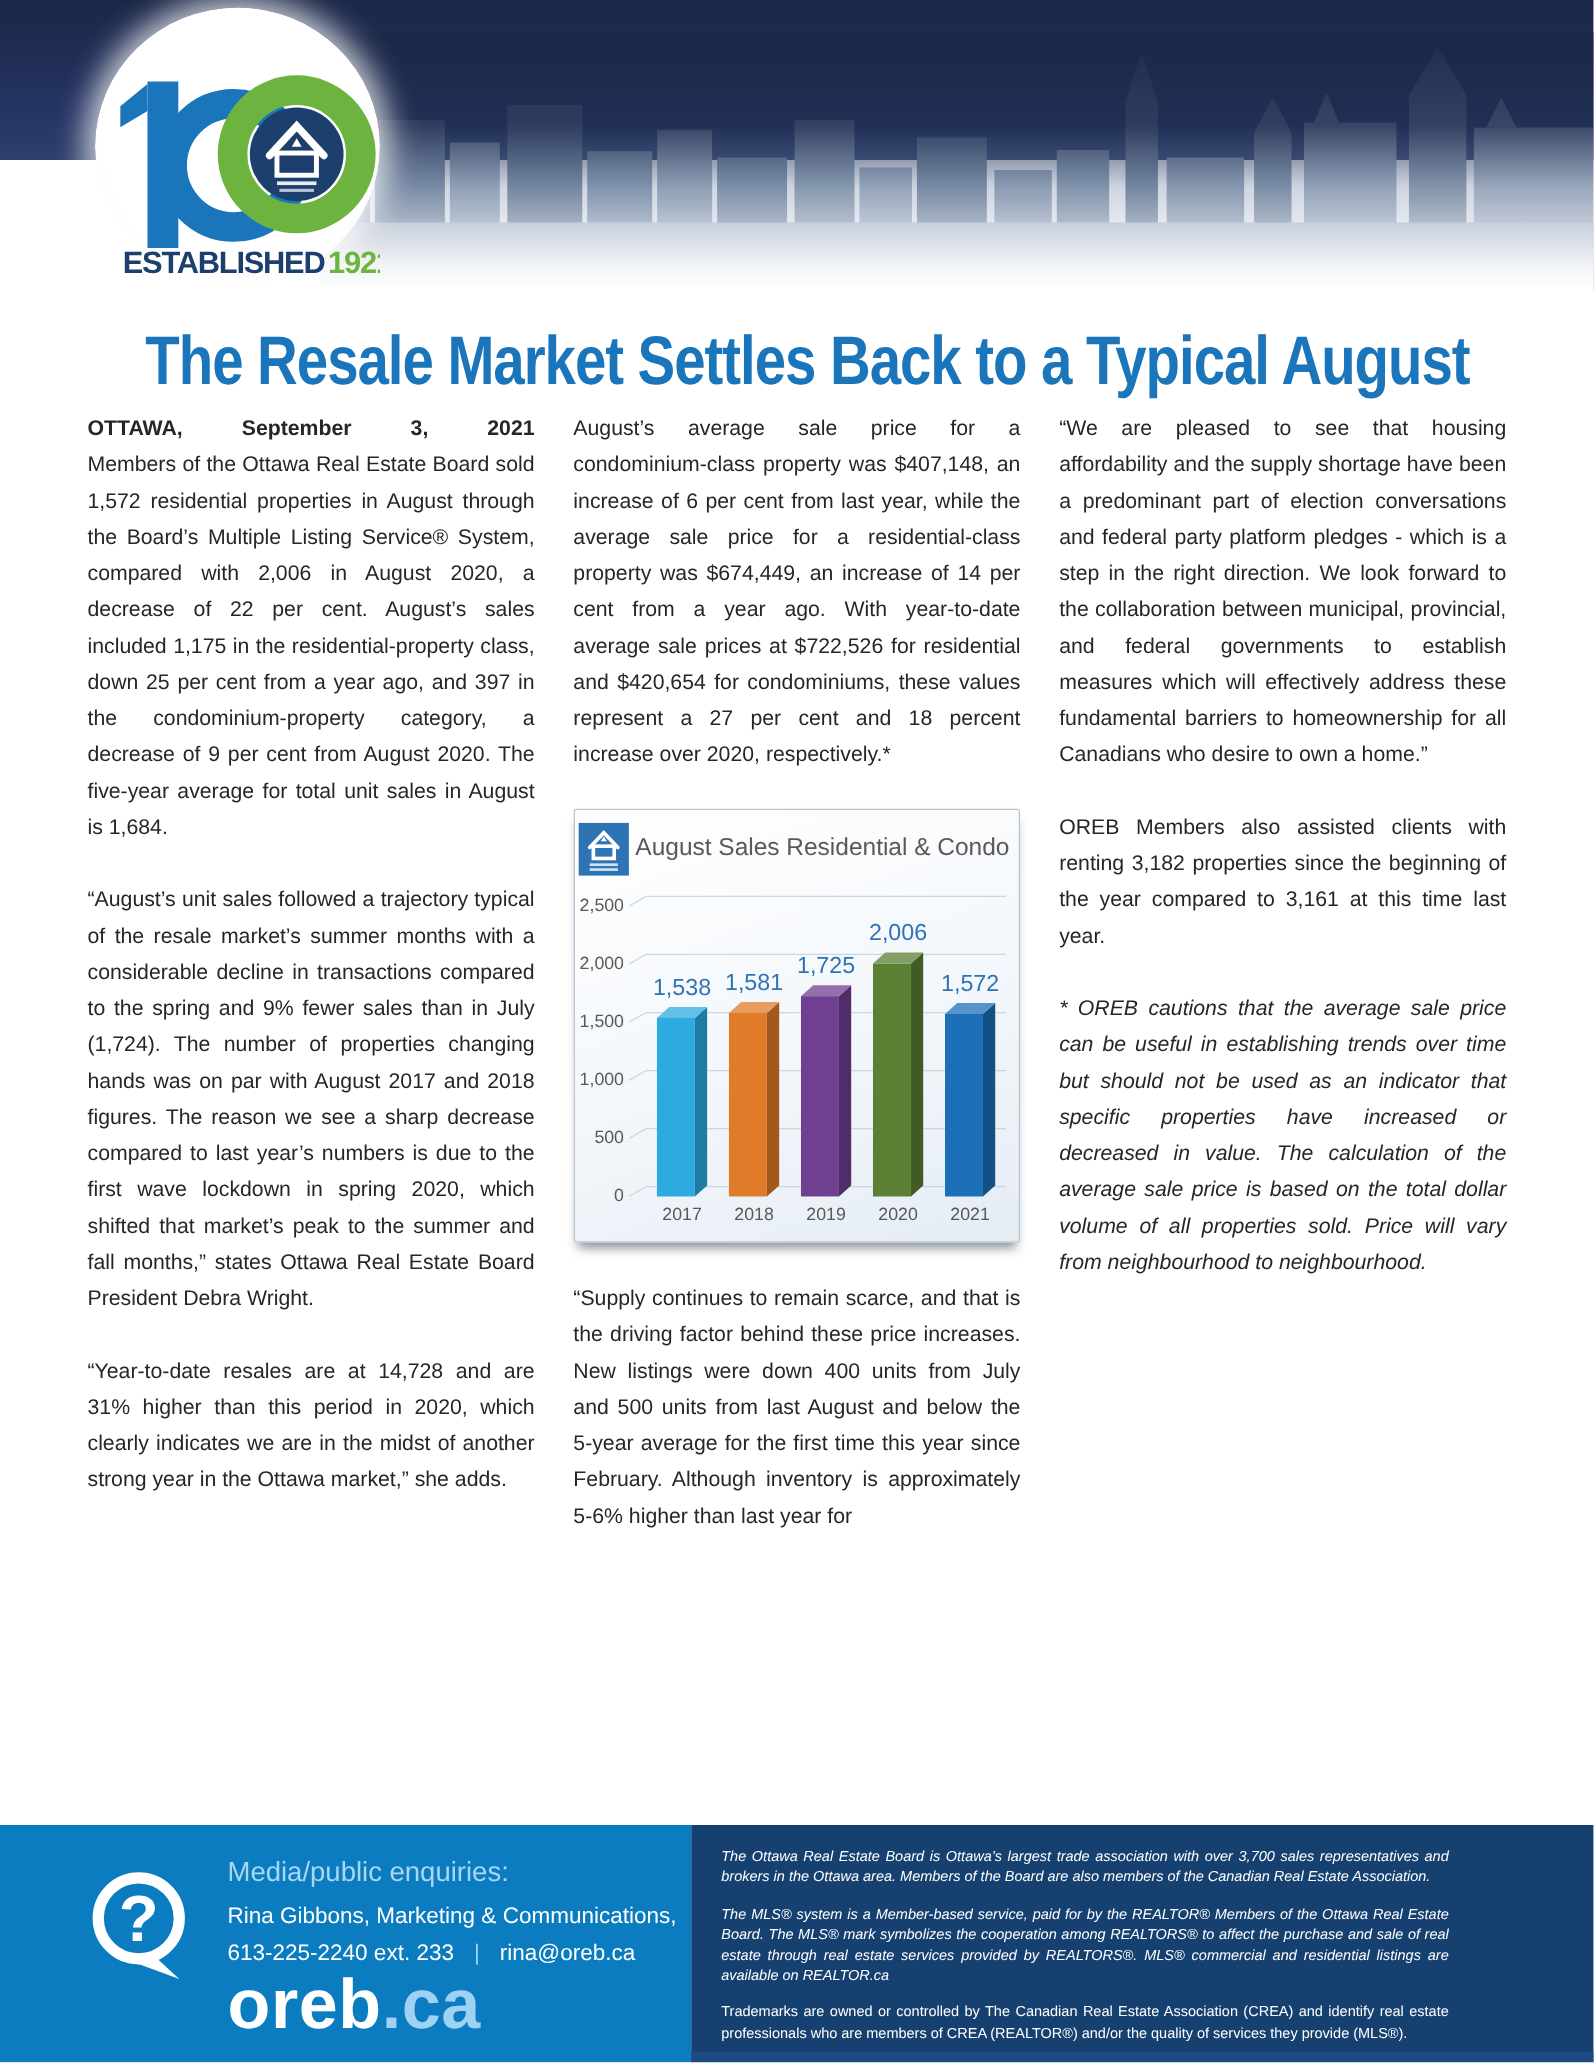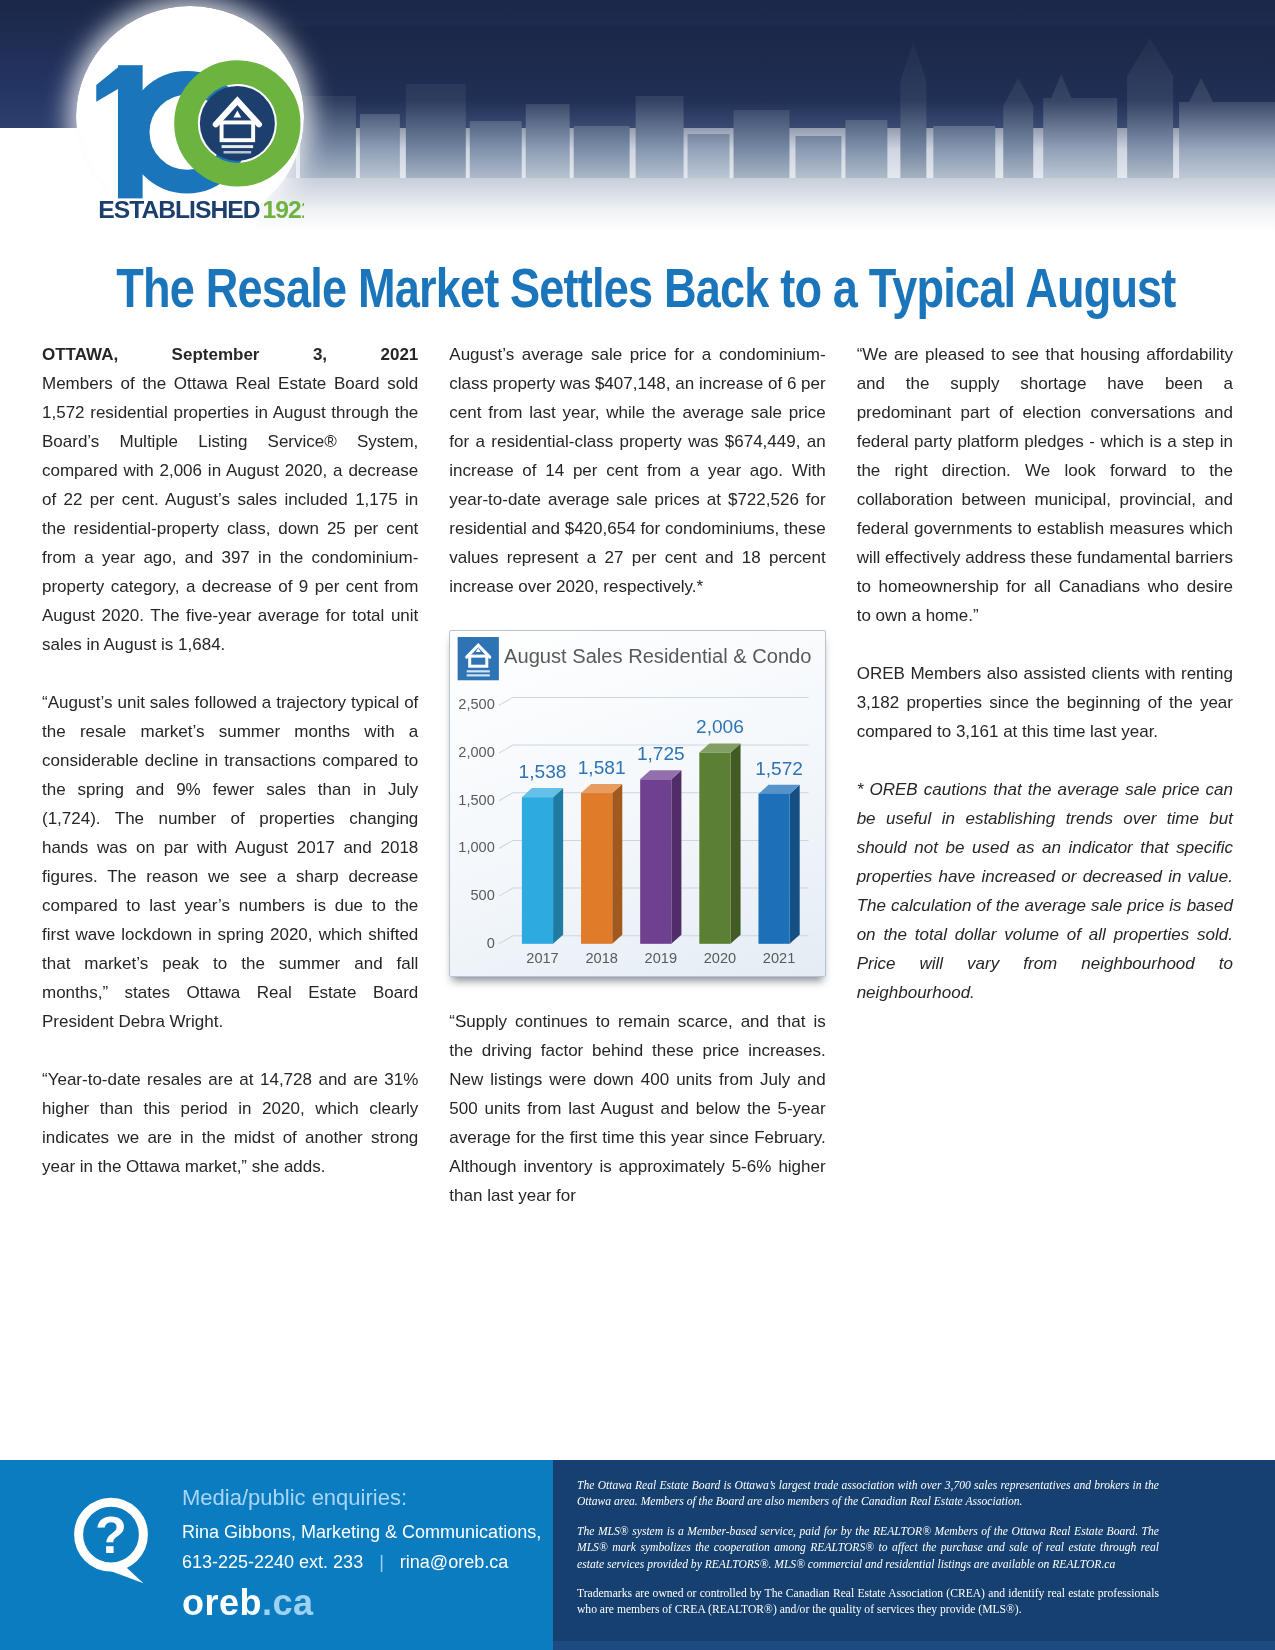--- a/index.html
+++ b/index.html
@@ -21,21 +21,21 @@
   .logo-oval svg{display:block;width:100%;height:100%;}
   .sr-only{position:absolute;width:1px;height:1px;overflow:hidden;clip:rect(0 0 0 0);}
 
   
   .title-wrap{margin-top:24px;text-align:right;}
   .page-title{display:inline-block;white-space:nowrap;margin:0;
               font-size:55px;font-weight:700;letter-spacing:-1px;color:#1b75bb;
               transform:scaleX(0.82);transform-origin:center;}
 
   
-  .columns{display:flex;gap:31px;padding:0 42px;margin-top:20px;
+  .columns{display:flex;gap:31px;padding:0 70px;margin-top:8px;
            font-size:17px;line-height:29px;text-align:justify;}
   .col{flex:1;min-width:0;}
   .col p{margin:0 0 29px 0;}
   .p-lead{display:block;font-weight:700;text-align:justify;text-align-last:justify;}
   .disclaimer{font-style:italic;}
 
   
   .chart-card{position:relative;height:345px;margin:26px 0 30px;
               border:1px solid #b7c3cf;border-radius:2px;
               background:linear-gradient(160deg,#ffffff 0%,#f3f7fb 55%,#e4ecf4 100%);
@@ -44,24 +44,24 @@
   svg text{font-family:"Liberation Sans",sans-serif;}
 
   
   .footer{position:absolute;top:1460px;left:0;right:0;bottom:0;display:flex;}
   .footer-left{width:553px;background:#0b7cc0;display:flex;padding:20px 0 0 66px;box-sizing:border-box;}
   .qmark{width:90px;height:96px;margin-top:12px;flex:0 0 auto;}
   .contact{margin-left:26px;}
   .enquiries{color:#a9d6f3;font-size:22px;line-height:30px;margin-top:3px;}
   .contact-line{color:#ffffff;font-size:18px;line-height:22px;margin-top:8px;}
   .sep{color:#9ed2f2;margin:0 16px;font-weight:400;}
-  .site{margin-top:6px;font-size:36px;line-height:48px;font-weight:700;color:#ffffff;letter-spacing:0.5px;}
+  .site{margin-top:6px;font-size:56px;line-height:48px;font-weight:700;color:#ffffff;letter-spacing:0.5px;}
   .site .tld{color:#9ed2f2;}
   .footer-right{flex:1;background:#15406f;padding:18px 116px 0 24px;position:relative;box-sizing:border-box;}
-  .legal{color:#ffffff;font-size:11.6px;line-height:16.4px;font-style:italic;margin:0 0 13px 0;text-align:justify;font-family:Liberation Serif, serif;}
+  .legal{color:#ffffff;font-size:11.6px;line-height:16.4px;font-style:italic;margin:0 0 13px 0;text-align:justify;}
   .legal.upright{font-style:normal;}
   .bottom-strip{position:absolute;left:0;right:0;bottom:0;height:9px;background:#1d4a80;}
 </style>
 </head>
 <body>
 
 <div class="page">
 
   <div class="header">
     <div class="navy-band"></div>

